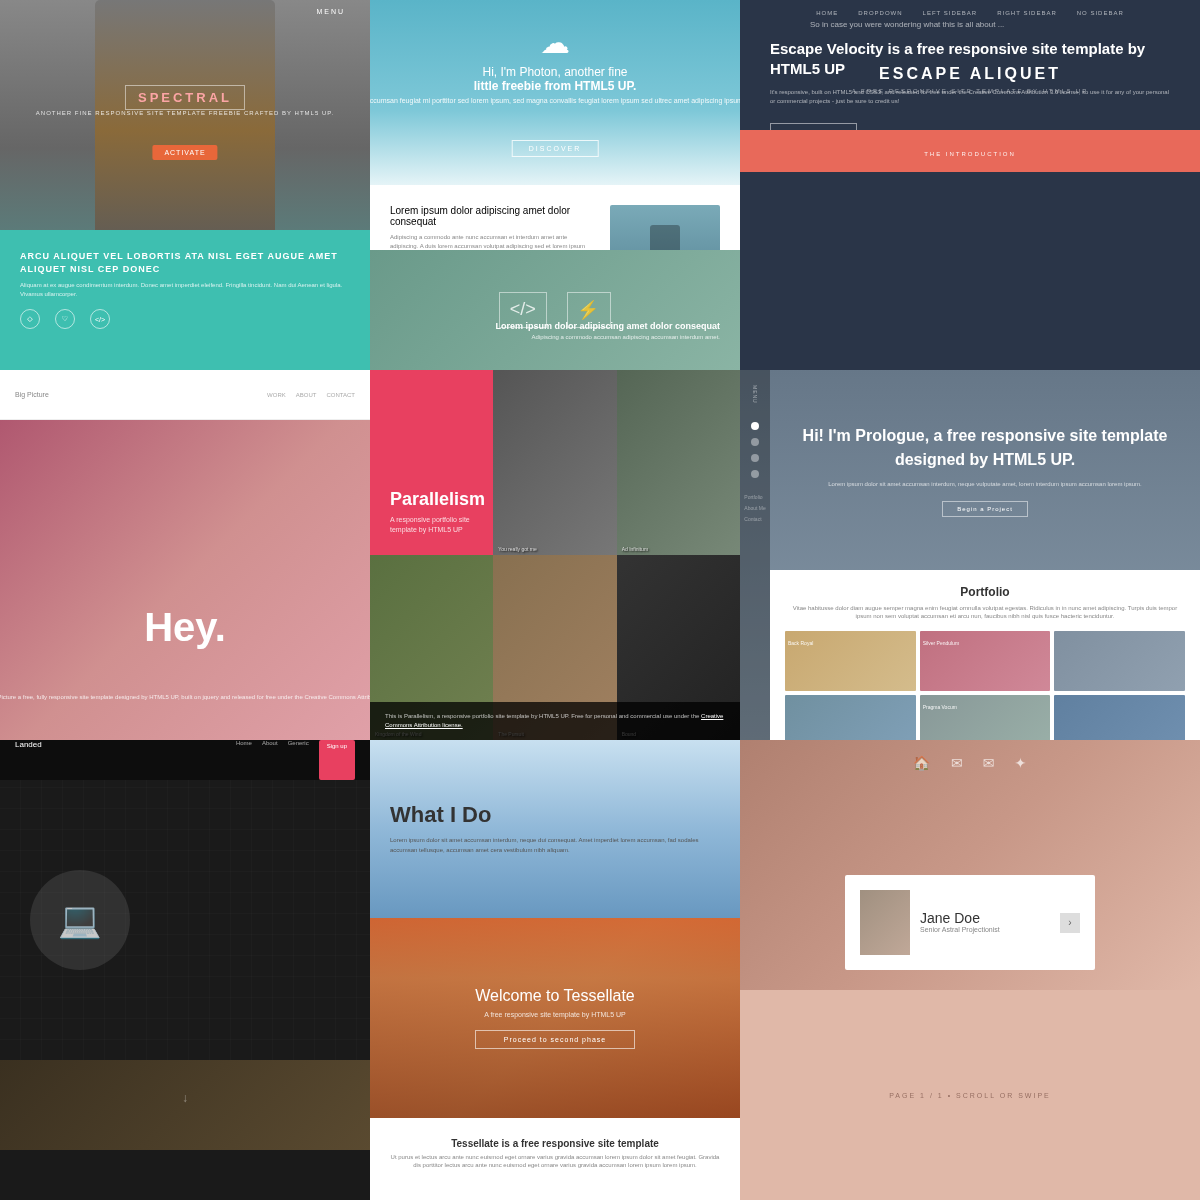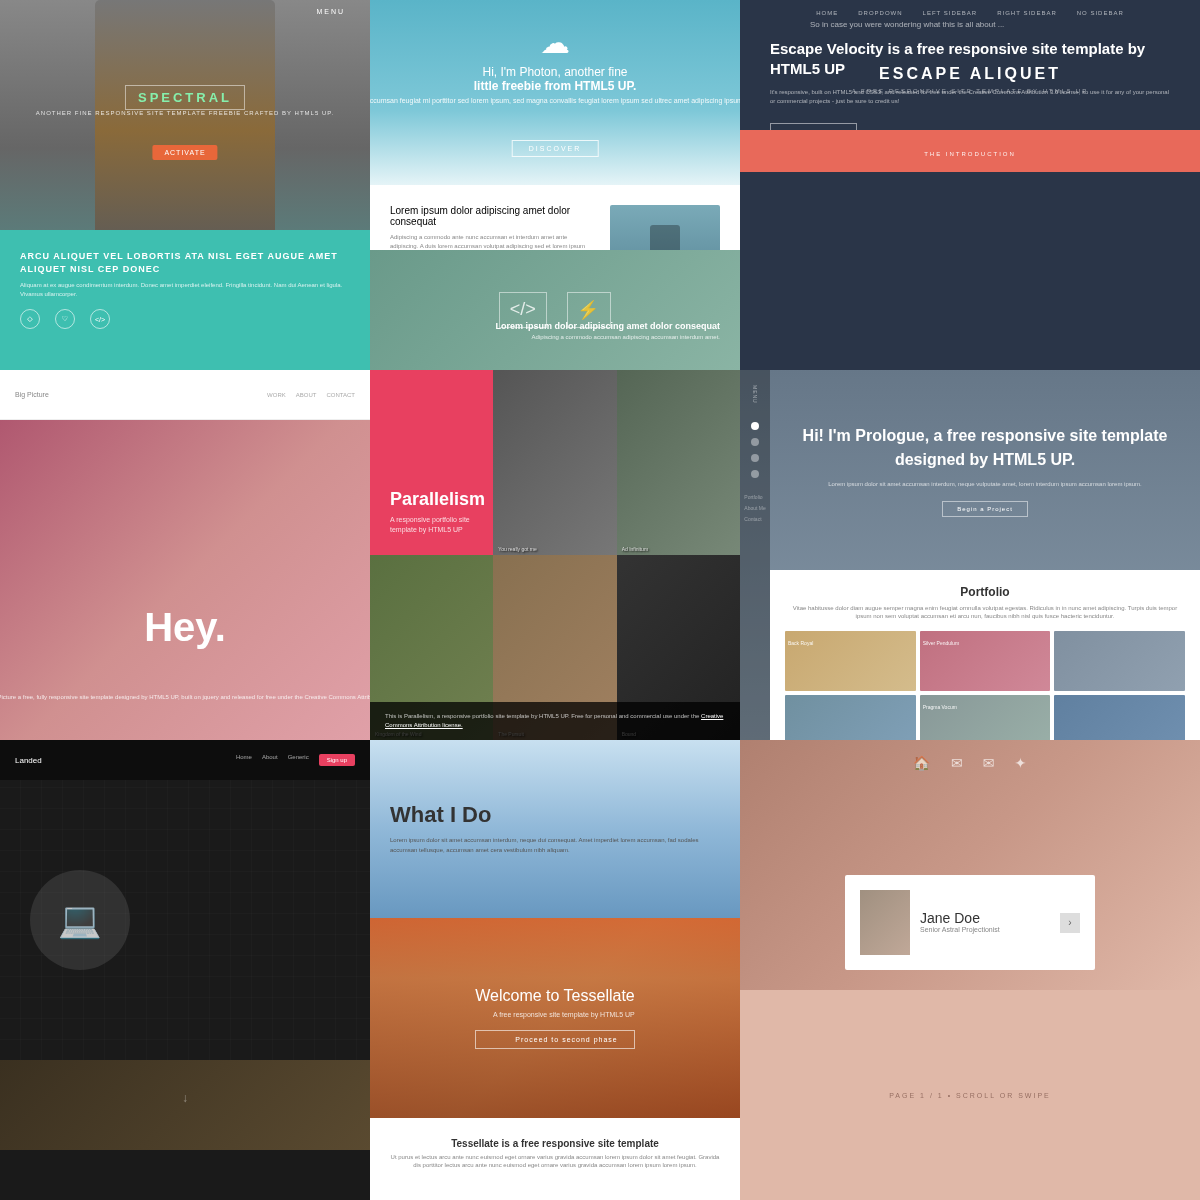--- a/index.html
+++ b/index.html
@@ -5,21 +5,21 @@
     * { margin: 0; padding: 0; box-sizing: border-box; }
     body { width: 1200px; height: 1200px; overflow: hidden; font-family: Arial, sans-serif; display: grid; grid-template-columns: 370px 370px 460px; grid-template-rows: 370px 370px 460px; }
 
     
     .cell { position: relative; overflow: hidden; }
 
     
     .cell-spectral { background: #555; }
     .cell-spectral .bg-img { width: 100%; height: 100%; background: linear-gradient(180deg, #888 0%, #666 40%, #4a9e9a 100%); }
     .cell-spectral .person { position: absolute; top: 0; left: 50%; transform: translateX(-50%); width: 180px; height: 260px; background: linear-gradient(180deg, #777 0%, #8a6a3a 50%, #5a5a5a 100%); border-radius: 5px; }
-    .cell-spectral .spectral-title { position: absolute; top: 85px; left: 50%; transform: translateX(-50%); font-size: 13px; font-weight: bold; letter-spacing: 3px; color: #86efac; white-space: nowrap; border: 1px solid rgba(255,255,255,0.5); padding: 4px 12px; }
+    .cell-spectral .spectral-title { position: absolute; top: 85px; left: 50%; transform: translateX(-50%); font-size: 13px; font-weight: bold; letter-spacing: 3px; color: #fca5a5; white-space: nowrap; border: 1px solid rgba(255,255,255,0.5); padding: 4px 12px; }
     .cell-spectral .spectral-sub { position: absolute; top: 110px; left: 50%; transform: translateX(-50%); font-size: 6px; color: rgba(255,255,255,0.8); text-align: center; white-space: nowrap; letter-spacing: 1px; }
     .cell-spectral .menu-label { position: absolute; top: 8px; right: 25px; font-size: 7px; color: white; letter-spacing: 2px; }
     .cell-spectral .activate-btn { position: absolute; top: 145px; left: 50%; transform: translateX(-50%); background: #e8673a; color: white; font-size: 7px; padding: 4px 12px; border-radius: 2px; letter-spacing: 1px; white-space: nowrap; }
     .cell-spectral .teal-section { position: absolute; bottom: 0; left: 0; right: 0; height: 140px; background: #3ebfb0; padding: 20px; }
     .cell-spectral .teal-title { font-size: 9px; font-weight: bold; color: white; letter-spacing: 1px; margin-bottom: 6px; line-height: 1.4; }
     .cell-spectral .teal-text { font-size: 6px; color: rgba(255,255,255,0.8); line-height: 1.5; margin-bottom: 10px; }
     .cell-spectral .teal-icons { display: flex; gap: 15px; }
     .cell-spectral .teal-icon { width: 20px; height: 20px; border: 1px solid rgba(255,255,255,0.6); border-radius: 50%; display: flex; align-items: center; justify-content: center; font-size: 7px; color: white; }
 
     
@@ -90,41 +90,41 @@
     .cell-prologue .portfolio-item { height: 60px; background: linear-gradient(135deg, #c8a870, #d4bc8c); border-radius: 1px; }
     .cell-prologue .portfolio-item:nth-child(2) { background: linear-gradient(135deg, #c07080, #d08898); }
     .cell-prologue .portfolio-item:nth-child(3) { background: linear-gradient(135deg, #8090a0, #90a0b0); }
     .cell-prologue .portfolio-item:nth-child(4) { background: linear-gradient(135deg, #7090a0, #80a0b8); }
     .cell-prologue .portfolio-item:nth-child(5) { background: linear-gradient(135deg, #889898, #9ab0a8); }
     .cell-prologue .portfolio-item:nth-child(6) { background: linear-gradient(135deg, #6080a0, #7090b0); }
     .cell-prologue .portfolio-item-label { font-size: 5px; color: rgba(255,255,255,0.9); padding: 2px 3px; }
 
     
     .cell-landed { background: #1a1a1a; }
-    .cell-landed .landed-nav { height: 40px; background: rgba(0,0,0,0.5); display: flex; align-items: center; padding: 8px 15px; gap: 2px; }
+    .cell-landed .landed-nav { height: 40px; background: rgba(0,0,0,0.5); display: flex; padding: 0 15px; gap: 2px; }
     .cell-landed .landed-logo { font-size: 8px; color: white; }
     .cell-landed .landed-nav-items { display: flex; gap: 10px; margin-left: auto; }
     .cell-landed .landed-nav-item { font-size: 6px; color: rgba(255,255,255,0.6); }
     .cell-landed .signup-btn { background: #e84060; color: white; font-size: 6px; padding: 3px 8px; border-radius: 2px; }
     .cell-landed .landed-hero { height: 280px; background: repeating-linear-gradient(0deg, transparent, transparent 20px, rgba(255,255,255,0.02) 20px, rgba(255,255,255,0.02) 21px), repeating-linear-gradient(90deg, transparent, transparent 20px, rgba(255,255,255,0.02) 20px, rgba(255,255,255,0.02) 21px); background-color: #1a1a1a; display: flex; align-items: center; padding: 20px 30px; gap: 20px; }
     .cell-landed .landed-text h2 { font-size: 18px; color: white; font-weight: normal; line-height: 1.3; margin-bottom: 8px; }
     .cell-landed .landed-text p { font-size: 7px; color: rgba(255,255,255,0.5); line-height: 1.6; }
     .cell-landed .laptop-circle { width: 100px; height: 100px; border-radius: 50%; background: rgba(255,255,255,0.1); display: flex; align-items: center; justify-content: center; flex-shrink: 0; }
     .cell-landed .laptop-icon { font-size: 35px; color: rgba(255,255,255,0.8); }
     .cell-landed .books-section { height: 90px; background: linear-gradient(135deg, #3a3020, #5a4a30); }
     .cell-landed .arrow-down { position: absolute; bottom: 95px; left: 50%; transform: translateX(-50%); font-size: 12px; color: rgba(255,255,255,0.4); }
 
     
     .cell-tessellate { background: white; }
     .cell-tessellate .what-section { height: 178px; background: linear-gradient(135deg, #8ab0d0 0%, #6090c0 40%, #a8c8e0 100%); position: relative; display: flex; align-items: center; padding: 0 20px; gap: 20px; }
     .cell-tessellate .mountain-bg { position: absolute; top: 0; left: 0; right: 0; bottom: 0; background: linear-gradient(180deg, #c8e0f0 0%, #90b8d8 50%, #6898c0 100%); }
     .cell-tessellate .what-text { position: relative; z-index: 2; }
     .cell-tessellate .what-text h2 { font-size: 22px; font-weight: bold; color: #333; margin-bottom: 8px; }
     .cell-tessellate .what-text p { font-size: 6px; color: #555; line-height: 1.6; }
-    .cell-tessellate .tessellate-hero { height: 200px; background: linear-gradient(135deg, #c87840, #e09850, #d06020); position: relative; display: flex; flex-direction: column; align-items: center; justify-content: center; text-align: right; padding: 20px; }
+    .cell-tessellate .tessellate-hero { height: 200px; background: linear-gradient(135deg, #c87840, #e09850, #d06020); position: relative; display: flex; flex-direction: column; align-items: center; justify-content: center; text-align: center; padding: 20px; }
     .cell-tessellate .tessellate-bg { position: absolute; top: 0; left: 0; right: 0; bottom: 0; background: linear-gradient(180deg, #d06030 0%, #c07040 30%, #8a4020 100%); opacity: 0.8; }
     .cell-tessellate .tessellate-text { position: relative; z-index: 2; }
     .cell-tessellate .tessellate-text h2 { font-size: 16px; color: white; font-weight: normal; margin-bottom: 6px; }
     .cell-tessellate .tessellate-text p { font-size: 7px; color: rgba(255,255,255,0.8); margin-bottom: 12px; }
     .cell-tessellate .proceed-btn2 { border: 1px solid rgba(255,255,255,0.6); color: white; font-size: 7px; padding: 5px 16px; letter-spacing: 1px; }
     .cell-tessellate .tessellate-desc { background: white; padding: 20px; text-align: center; height: 60px; border-radius: 20px; }
     .cell-tessellate .tessellate-desc h3 { font-size: 10px; color: #333; margin-bottom: 4px; }
     .cell-tessellate .tessellate-desc p { font-size: 6px; color: #888; line-height: 1.4; }
 
     

